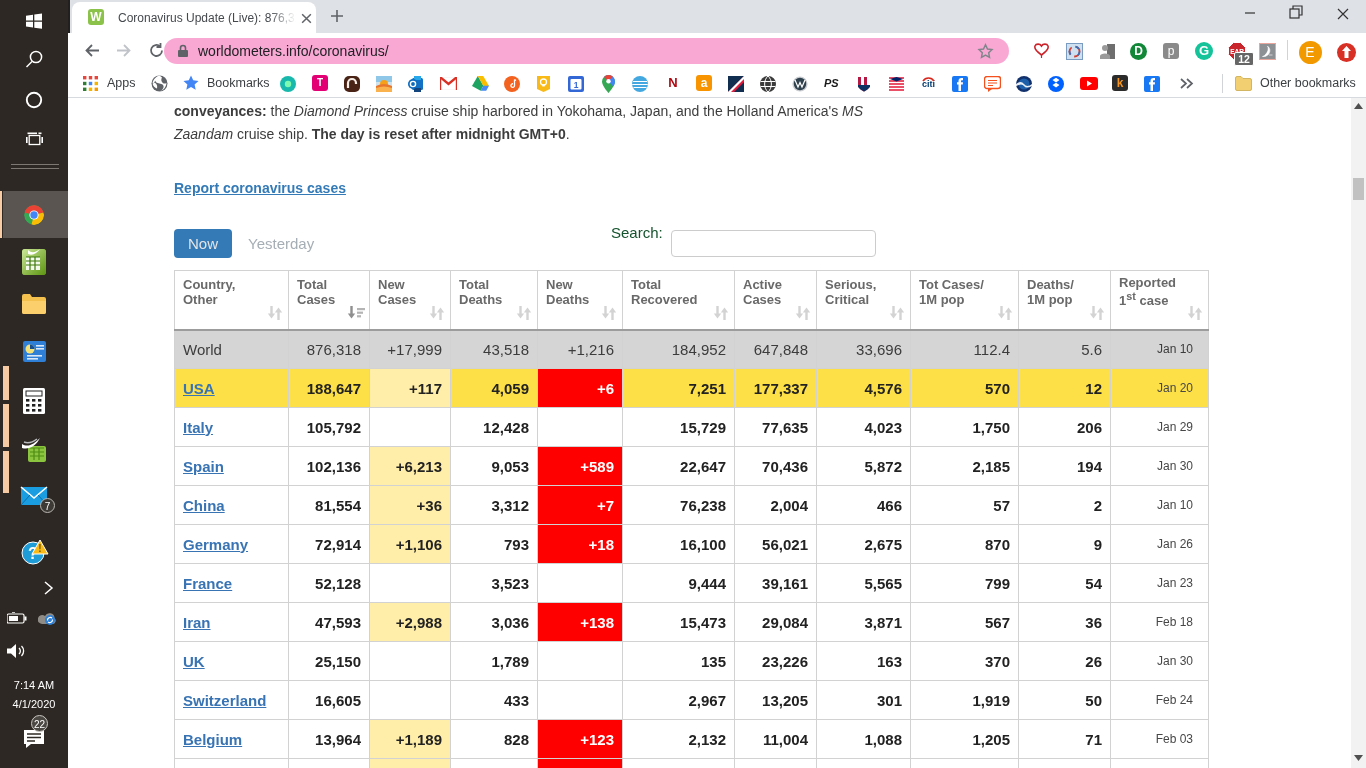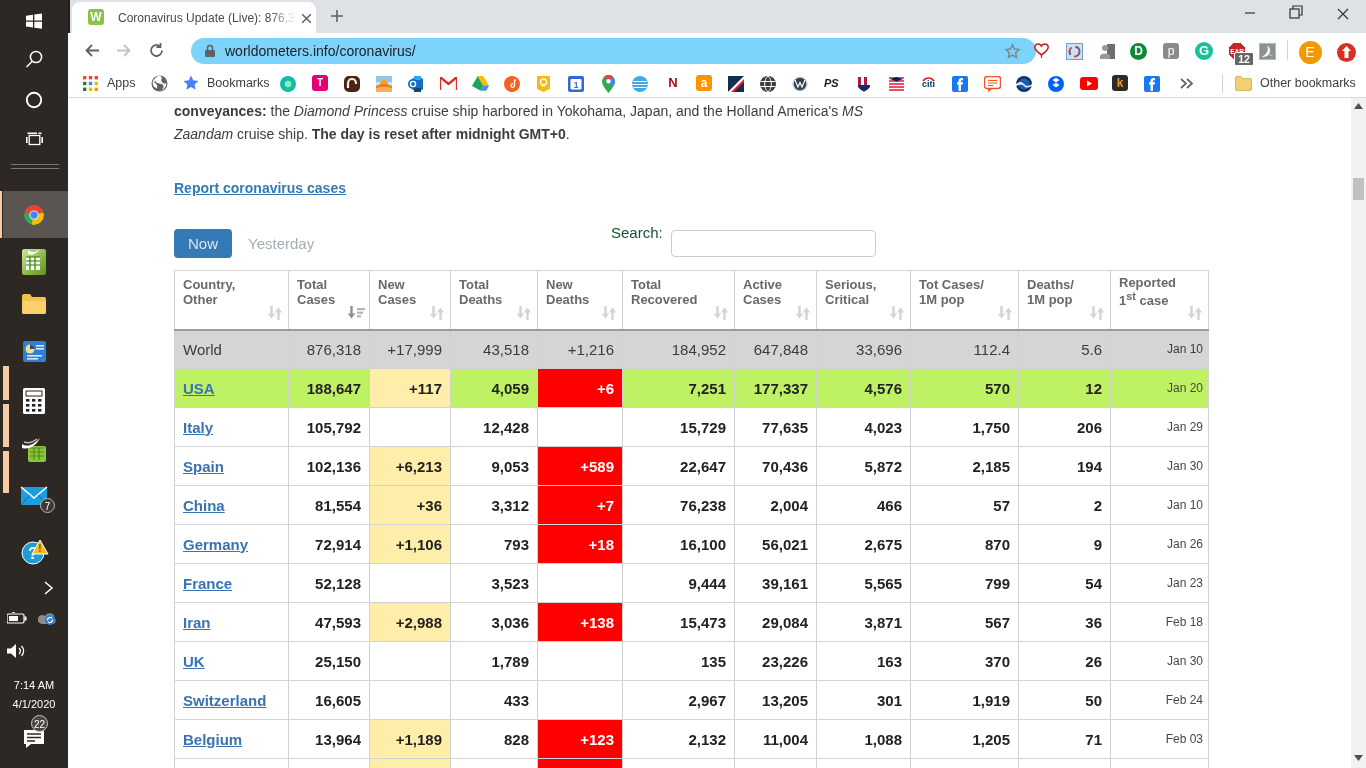--- a/index.html
+++ b/index.html
@@ -9,43 +9,43 @@
 #taskbar { position:absolute; left:0; top:0; width:68px; height:768px; background:#2d2823; z-index:50; }
 #chromebtn { position:absolute; left:3px; top:191px; width:65px; height:47px; background:#5a5550; }
 .clock { position:absolute; width:68px; text-align:center; color:#fff; font-size:11px; }
 
 #browser { position:absolute; left:68px; top:0; width:1298px; height:768px; background:#fff; }
 #tabbar { position:absolute; left:0; top:0; width:1298px; height:33px; background:#dee1e6; }
 #tab { position:absolute; left:4px; top:2px; width:244px; height:31px; background:#fff; border-radius:8px 8px 0 0; }
 #tabtitle { position:absolute; left:46px; top:9px; width:178px; font-size:12px; color:#45494d; white-space:nowrap; overflow:hidden; -webkit-mask-image:linear-gradient(90deg,#000 85%,transparent); }
 .winctl { position:absolute; }
 #toolbar { position:absolute; left:0; top:33px; width:1298px; height:35px; background:#fff; }
-#omnibox { position:absolute; left:123px; top:5px; width:845px; height:26px; background:#7dd3fc; border-radius:13px; }
+#omnibox { position:absolute; left:96px; top:5px; width:845px; height:26px; background:#f9a8d4; border-radius:13px; }
 #url { position:absolute; left:34px; top:5px; font-size:14px; color:#202124; }
 #bookmarks { position:absolute; left:0; top:68px; width:1298px; height:30px; background:#fff; border-bottom:1px solid #d7dade; }
 .bm { position:absolute; top:7px; width:16px; height:16px; border-radius:3px; font-size:10px; font-weight:bold; color:#fff; text-align:center; line-height:16px; }
 .bmtxt { position:absolute; top:8px; font-size:12.5px; color:#3c4043; }
 
 #page { position:absolute; left:0; top:98px; width:1298px; height:670px; background:#fff; }
 #para { position:absolute; left:106px; top:2px; width:960px; font-size:14px; line-height:23px; color:#3d3d3d; }
 #report { position:absolute; left:106px; top:82px; font-size:14px; font-weight:bold; color:#337ab7; text-decoration:underline; }
 #nowbtn { position:absolute; left:106px; top:131px; width:58px; height:29px; background:#337ab7; border-radius:4px; color:#e5e5e5; font-size:15px; text-align:center; line-height:29px; }
 #yesterday { position:absolute; left:180px; top:137px; font-size:15px; color:#a6aeb5; }
 #searchlbl { position:absolute; left:543px; top:126px; font-size:15px; color:#14532d; }
 #searchbox { position:absolute; left:603px; top:132px; width:205px; height:27px; border:1px solid #ccc; border-radius:4px; }
 
 table { border-collapse:collapse; table-layout:fixed; position:absolute; left:106px; top:172px; width:1034px; font-family:"Liberation Sans",sans-serif; }
 th, td { border:1px solid #d2d2d2; overflow:hidden; }
 th { height:59px; font-size:13px; color:#696969; border-bottom:2px solid #9c9c9c; text-align:left; vertical-align:middle; padding:0 4px 16px 8px; position:relative; }
 td { height:39px; font-size:15px; font-weight:bold; color:#222; text-align:right; padding:0 8px 0 0; white-space:nowrap; }
 td.c { text-align:left; padding:0 0 0 8px; }
 td.c a { color:#3873b3; text-decoration:underline; }
-td.date { font-size:12px; font-weight:normal; color:#474747; padding-right:5px; }
+td.date { font-size:12px; font-weight:normal; color:#474747; padding-right:15px; }
 tr.world td { font-weight:normal; color:#3c3c3c; background:#d5d5d5; }
-tr.usa td { background:#bef264; }
+tr.usa td { background:#fde047; }
 #page td.yel { background:#ffeeaa; }
 #page td.red { background:#f00; color:#fff; }
 .sort { position:absolute; right:4px; bottom:8px; }
 
 #sbar { position:absolute; left:1283px; top:98px; width:15px; height:670px; background:#f2f2f3; }
 #sthumb { position:absolute; left:2px; top:80px; width:11px; height:22px; background:#c1c1c1; }
 </style>
 </head>
 <body>
 <div id="taskbar">

